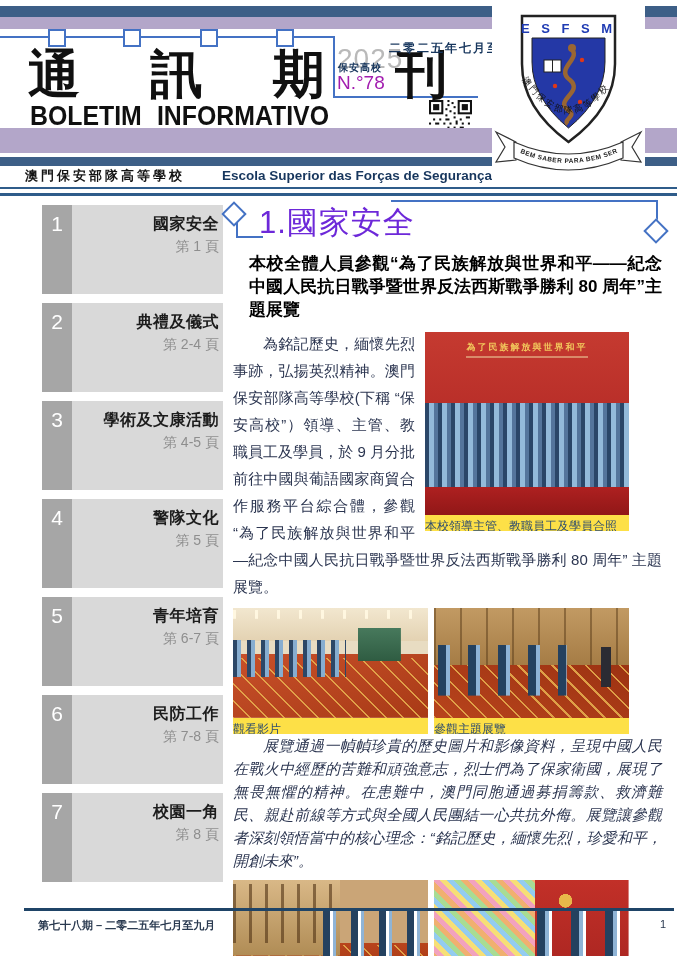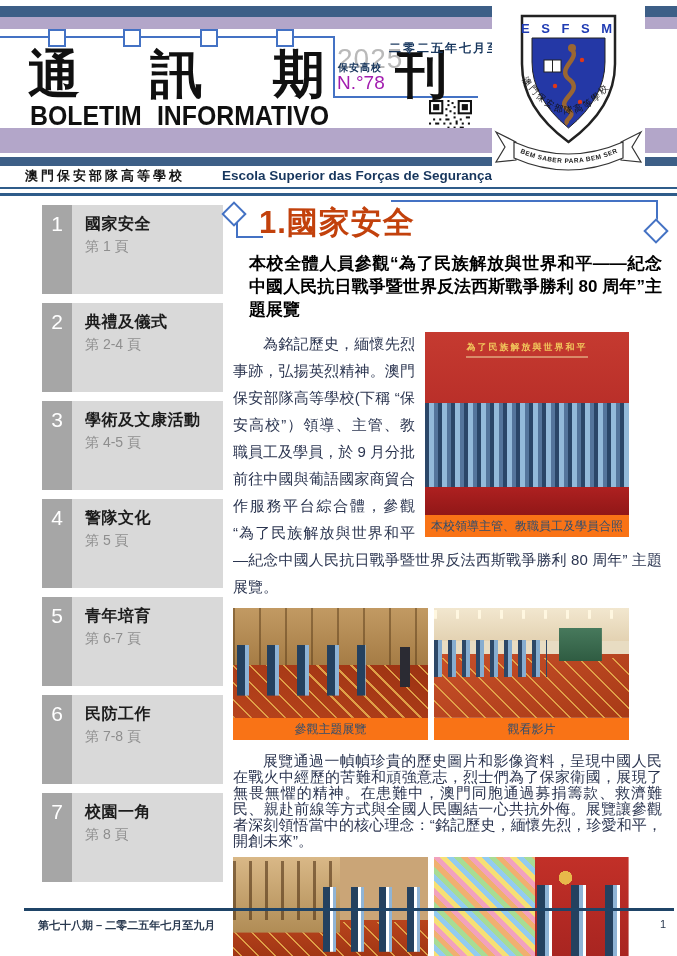--- a/index.html
+++ b/index.html
@@ -26,43 +26,43 @@
   .school-cjk{position:absolute;left:25px;top:167px;font-size:13px;font-weight:bold;color:#141414;
               letter-spacing:3px;white-space:nowrap;}
   .school-pt{position:absolute;left:222px;top:168px;font-size:13.5px;font-weight:bold;color:#17365d;white-space:nowrap;}
   .double-rule{position:absolute;left:0;top:187px;width:677px;height:4px;
                border-top:2px solid #2f5c8a;border-bottom:3px solid #2f5c8a;}
   .emblem{position:absolute;left:492px;top:6px;width:153px;height:176px;background:#fff;}
   
   .sidebar{position:absolute;left:42px;top:205px;width:181px;}
   .sb-item{display:flex;height:89px;margin-bottom:9px;}
   .sb-num{width:30px;background:#a6a6a6;color:#fff;font-size:21px;text-align:center;padding-top:7px;box-sizing:border-box;}
-  .sb-body{flex:1;background:#d9d9d9;padding:9px 4px 0 13px;box-sizing:border-box;}
+  .sb-body{flex:1;background:#d9d9d9;padding:9px 4px 0 13px;box-sizing:border-box;text-align:right;}
   .sb-title{font-size:16px;font-weight:bold;color:#1c1c1c;letter-spacing:.5px;}
   .sb-pages{font-size:14px;color:#8e8e8e;margin-top:3px;}
   
   .article{position:absolute;left:233px;top:198px;width:429px;}
   .deco{position:relative;height:0;}
   .ln-tr{position:absolute;left:158px;top:2px;width:265px;height:21px;
          border-top:2px solid #4472c4;border-right:2px solid #4472c4;}
   .dm{position:absolute;width:14px;height:14px;background:#fff;border:2px solid #4472c4;transform:rotate(45deg);}
   .dm-l{left:-8px;top:7px;}
   .dm-r{left:414px;top:24px;}
   .ln-l{position:absolute;left:3px;top:24px;width:25px;height:14px;
         border-left:2px solid #4472c4;border-bottom:2px solid #4472c4;}
-  .sec-head{margin:4px 0 0 26px;font-size:31px;font-weight:bold;color:#c2410c;letter-spacing:1px;}
+  .sec-head{margin:4px 0 0 26px;font-size:31px;font-weight:normal;color:#6d28d9;letter-spacing:1px;}
   .headline{margin:8px 0 0 16px;font-size:17px;font-weight:bold;color:#000000;line-height:23px;text-align:justify;}
   .body-txt{margin-top:9px;font-size:15px;color:#2b3550;text-align:justify;}
   .p1{line-height:27px;text-indent:2em;margin:0;}
-  .p2{line-height:16px;text-indent:2em;margin:13px 0 0 0;clear:both;}
+  .p2{line-height:23px;text-indent:2em;margin:0 0 0 0;clear:both;font-style:italic;}
   figure{margin:0;}
   .fig1{float:right;width:204px;margin:2px 33px 4px 10px;}
   .fig-row{clear:both;display:flex;gap:6px;width:396px;margin:8px 33px 0 0;}
   .fig-row figure{flex:1;}
-  .cap{background:#f97316;color:#2f4d6e;font-size:12px;height:22px;line-height:22px;text-align:center;
+  .cap{background:#fde047;color:#2f4d6e;font-size:12px;height:16px;line-height:22px;
        overflow:hidden;white-space:nowrap;}
   .ph{position:relative;overflow:hidden;}
   
   .ph-group{height:183px;background:
     repeating-linear-gradient(90deg,#2a4668 0 4px,#93bada 4px 9px,#54759c 9px 13px) 0 72%/100% 46% no-repeat,
     linear-gradient(#b32222,#911717) 0 100%/100% 18% no-repeat,
     linear-gradient(180deg,#c53a30,#a81f1f) 0 0/100% 100% no-repeat;}
   .ph-banner{position:absolute;top:9px;left:0;width:100%;text-align:center;color:#f2c75c;
              font-size:9px;font-weight:bold;letter-spacing:2px;}
   .ph-banner2{position:absolute;top:24px;left:20%;width:60%;height:2px;background:#d98a6a;}
@@ -268,27 +268,27 @@
         <div class="ph ph-group">
           <div class="ph-banner">為了民族解放與世界和平</div>
           <div class="ph-banner2"></div>
         </div>
         <figcaption class="cap">本校領導主管、教職員工及學員合照</figcaption>
       </figure>
       <p class="p1">為銘記歷史，緬懷先烈事跡，弘揚英烈精神。澳門保安部隊高等學校(下稱 “保安高校”）領導、主管、教職員工及學員，於 9 月分批前往中國與葡語國家商貿合作服務平台綜合體，參觀 “為了民族解放與世界和平—紀念中國人民抗日戰爭暨世界反法西斯戰爭勝利 80 周年” 主題展覽。</p>
 
       <div class="fig-row">
         <figure>
+          <div class="ph ph-video"></div>
+          <figcaption class="cap">觀看影片</figcaption>
+        </figure>
+        <figure>
           <div class="ph ph-exhibit"></div>
           <figcaption class="cap">參觀主題展覽</figcaption>
         </figure>
-        <figure>
-          <div class="ph ph-video"></div>
-          <figcaption class="cap">觀看影片</figcaption>
-        </figure>
       </div>
 
       <p class="p2">展覽通過一幀幀珍貴的歷史圖片和影像資料，呈現中國人民在戰火中經歷的苦難和頑強意志，烈士們為了保家衛國，展現了無畏無懼的精神。在患難中，澳門同胞通過募捐籌款、救濟難民、親赴前線等方式與全國人民團結一心共抗外侮。展覽讓參觀者深刻領悟當中的核心理念：“銘記歷史，緬懷先烈，珍愛和平，開創未來”。</p>
 
       <div class="fig-row">
         <figure>
           <div class="ph ph-history"></div>
 
         </figure>
         <figure>

